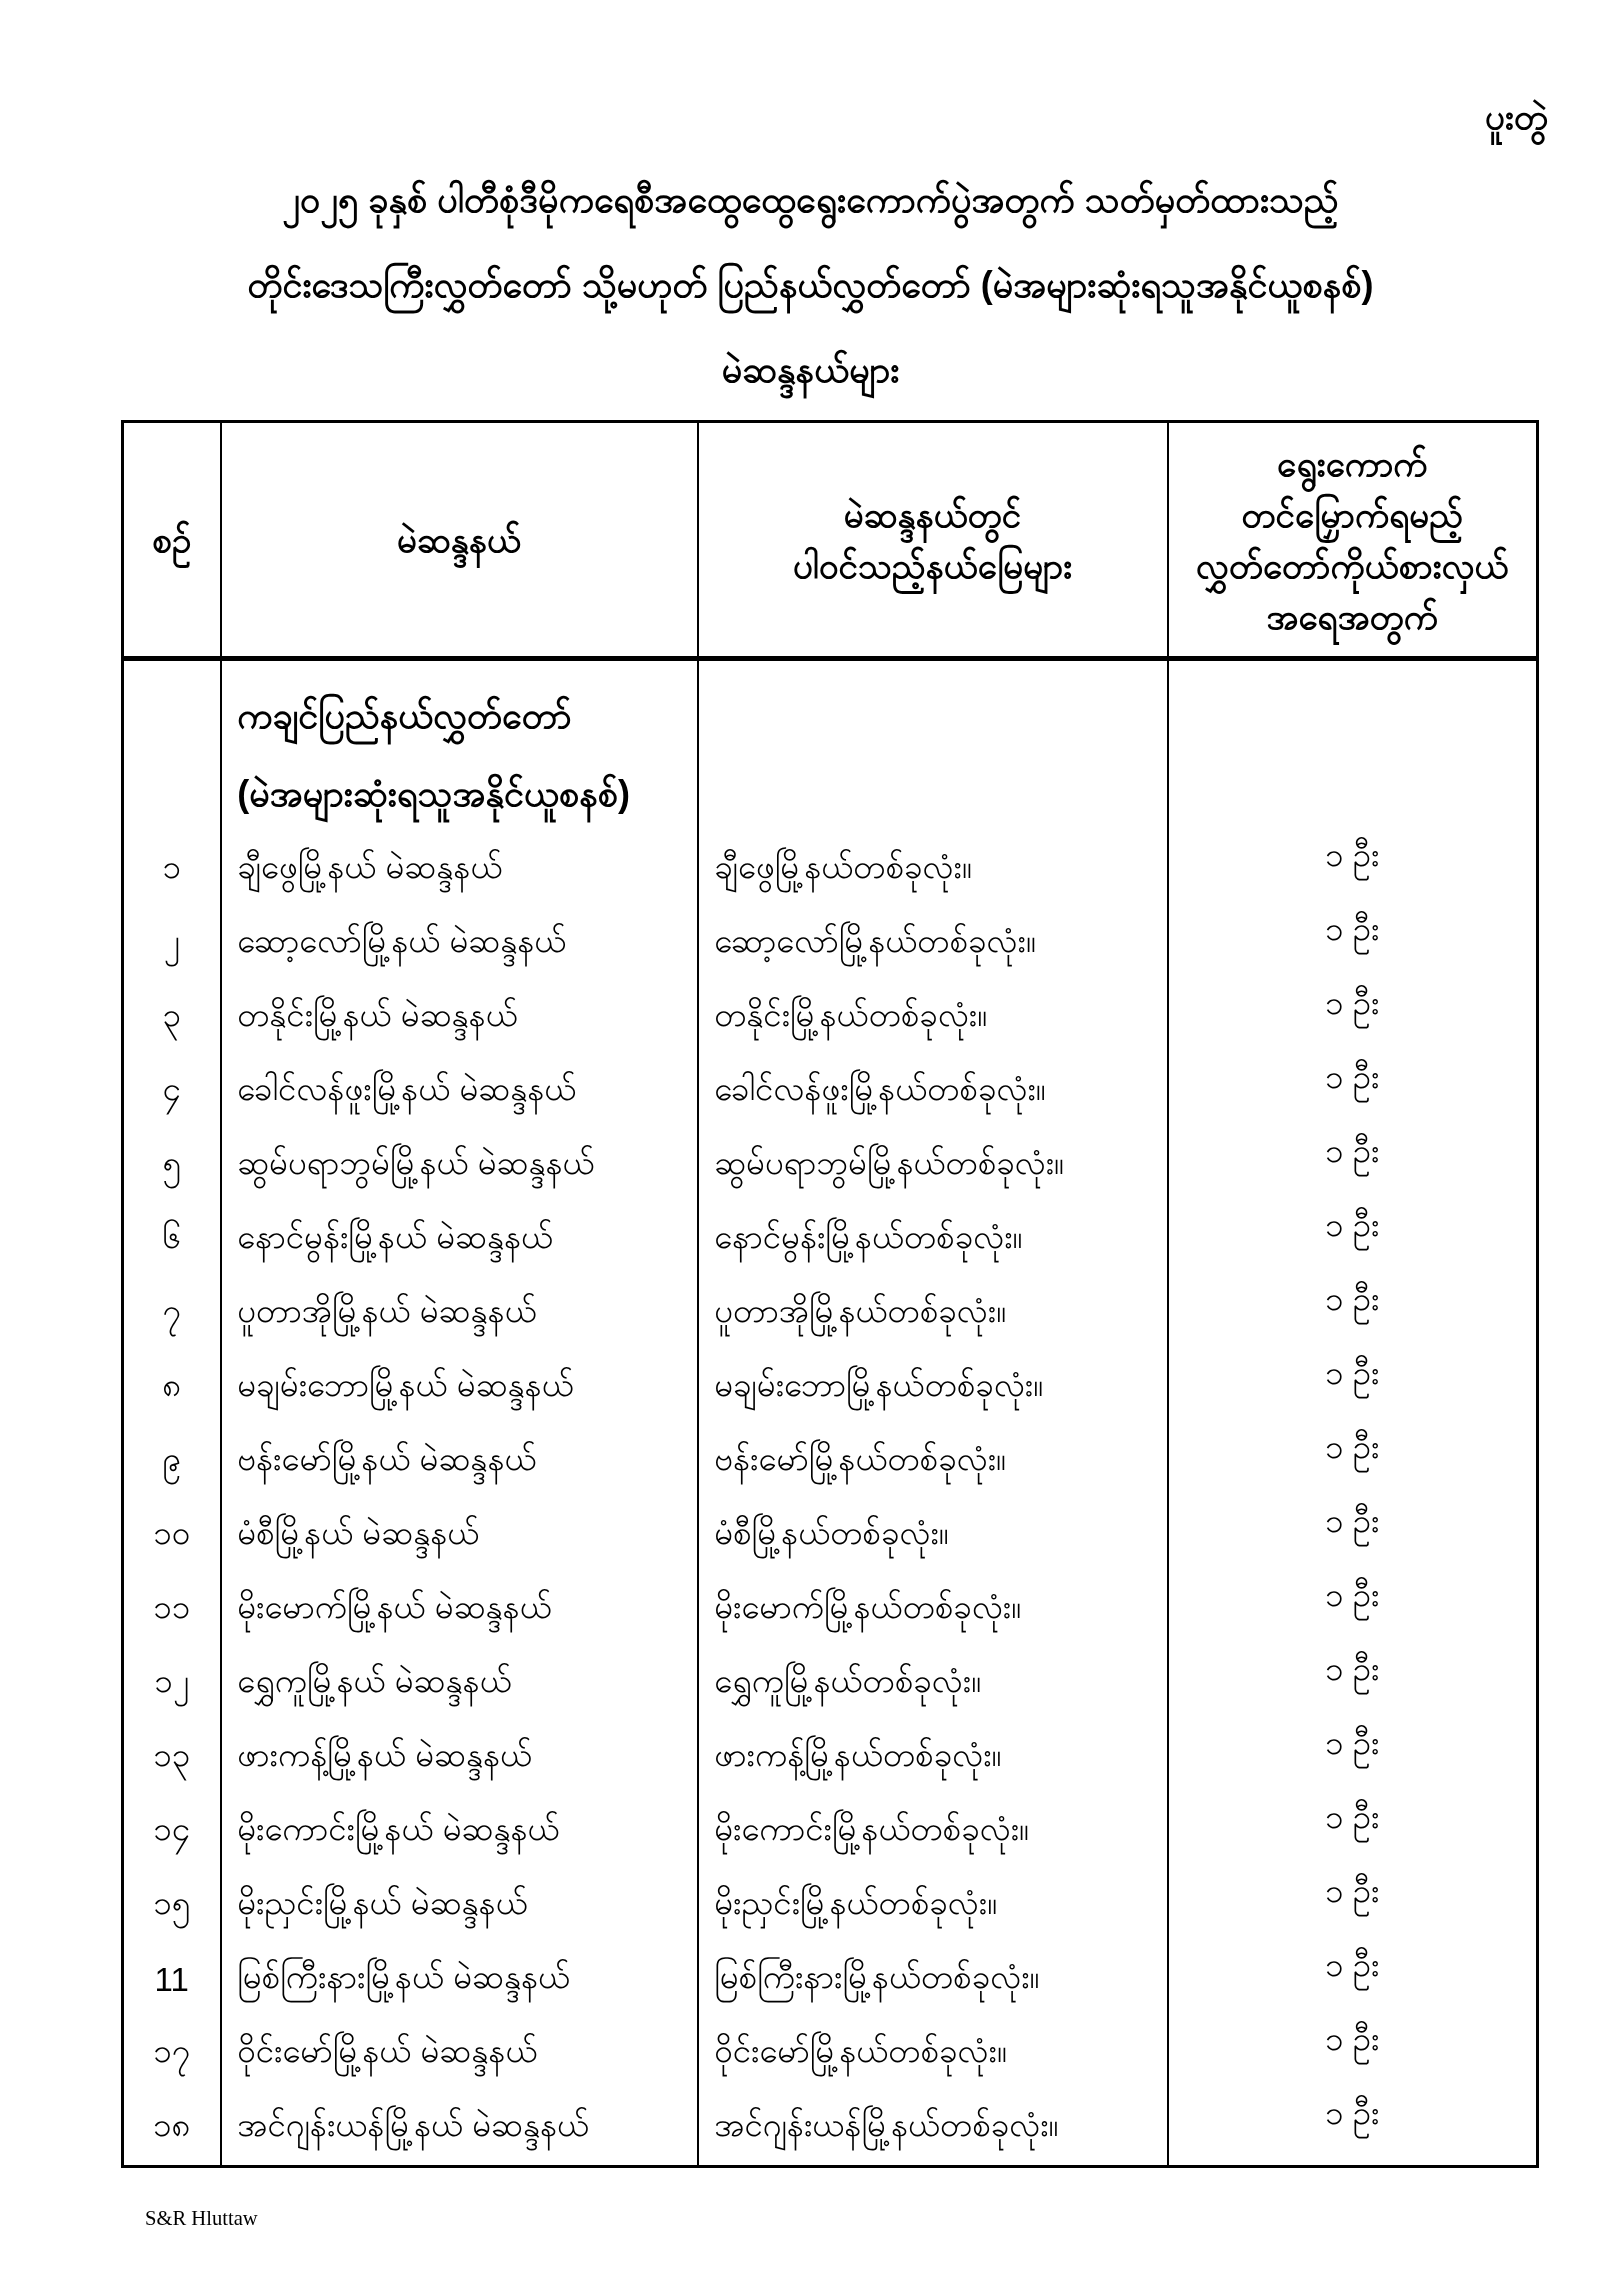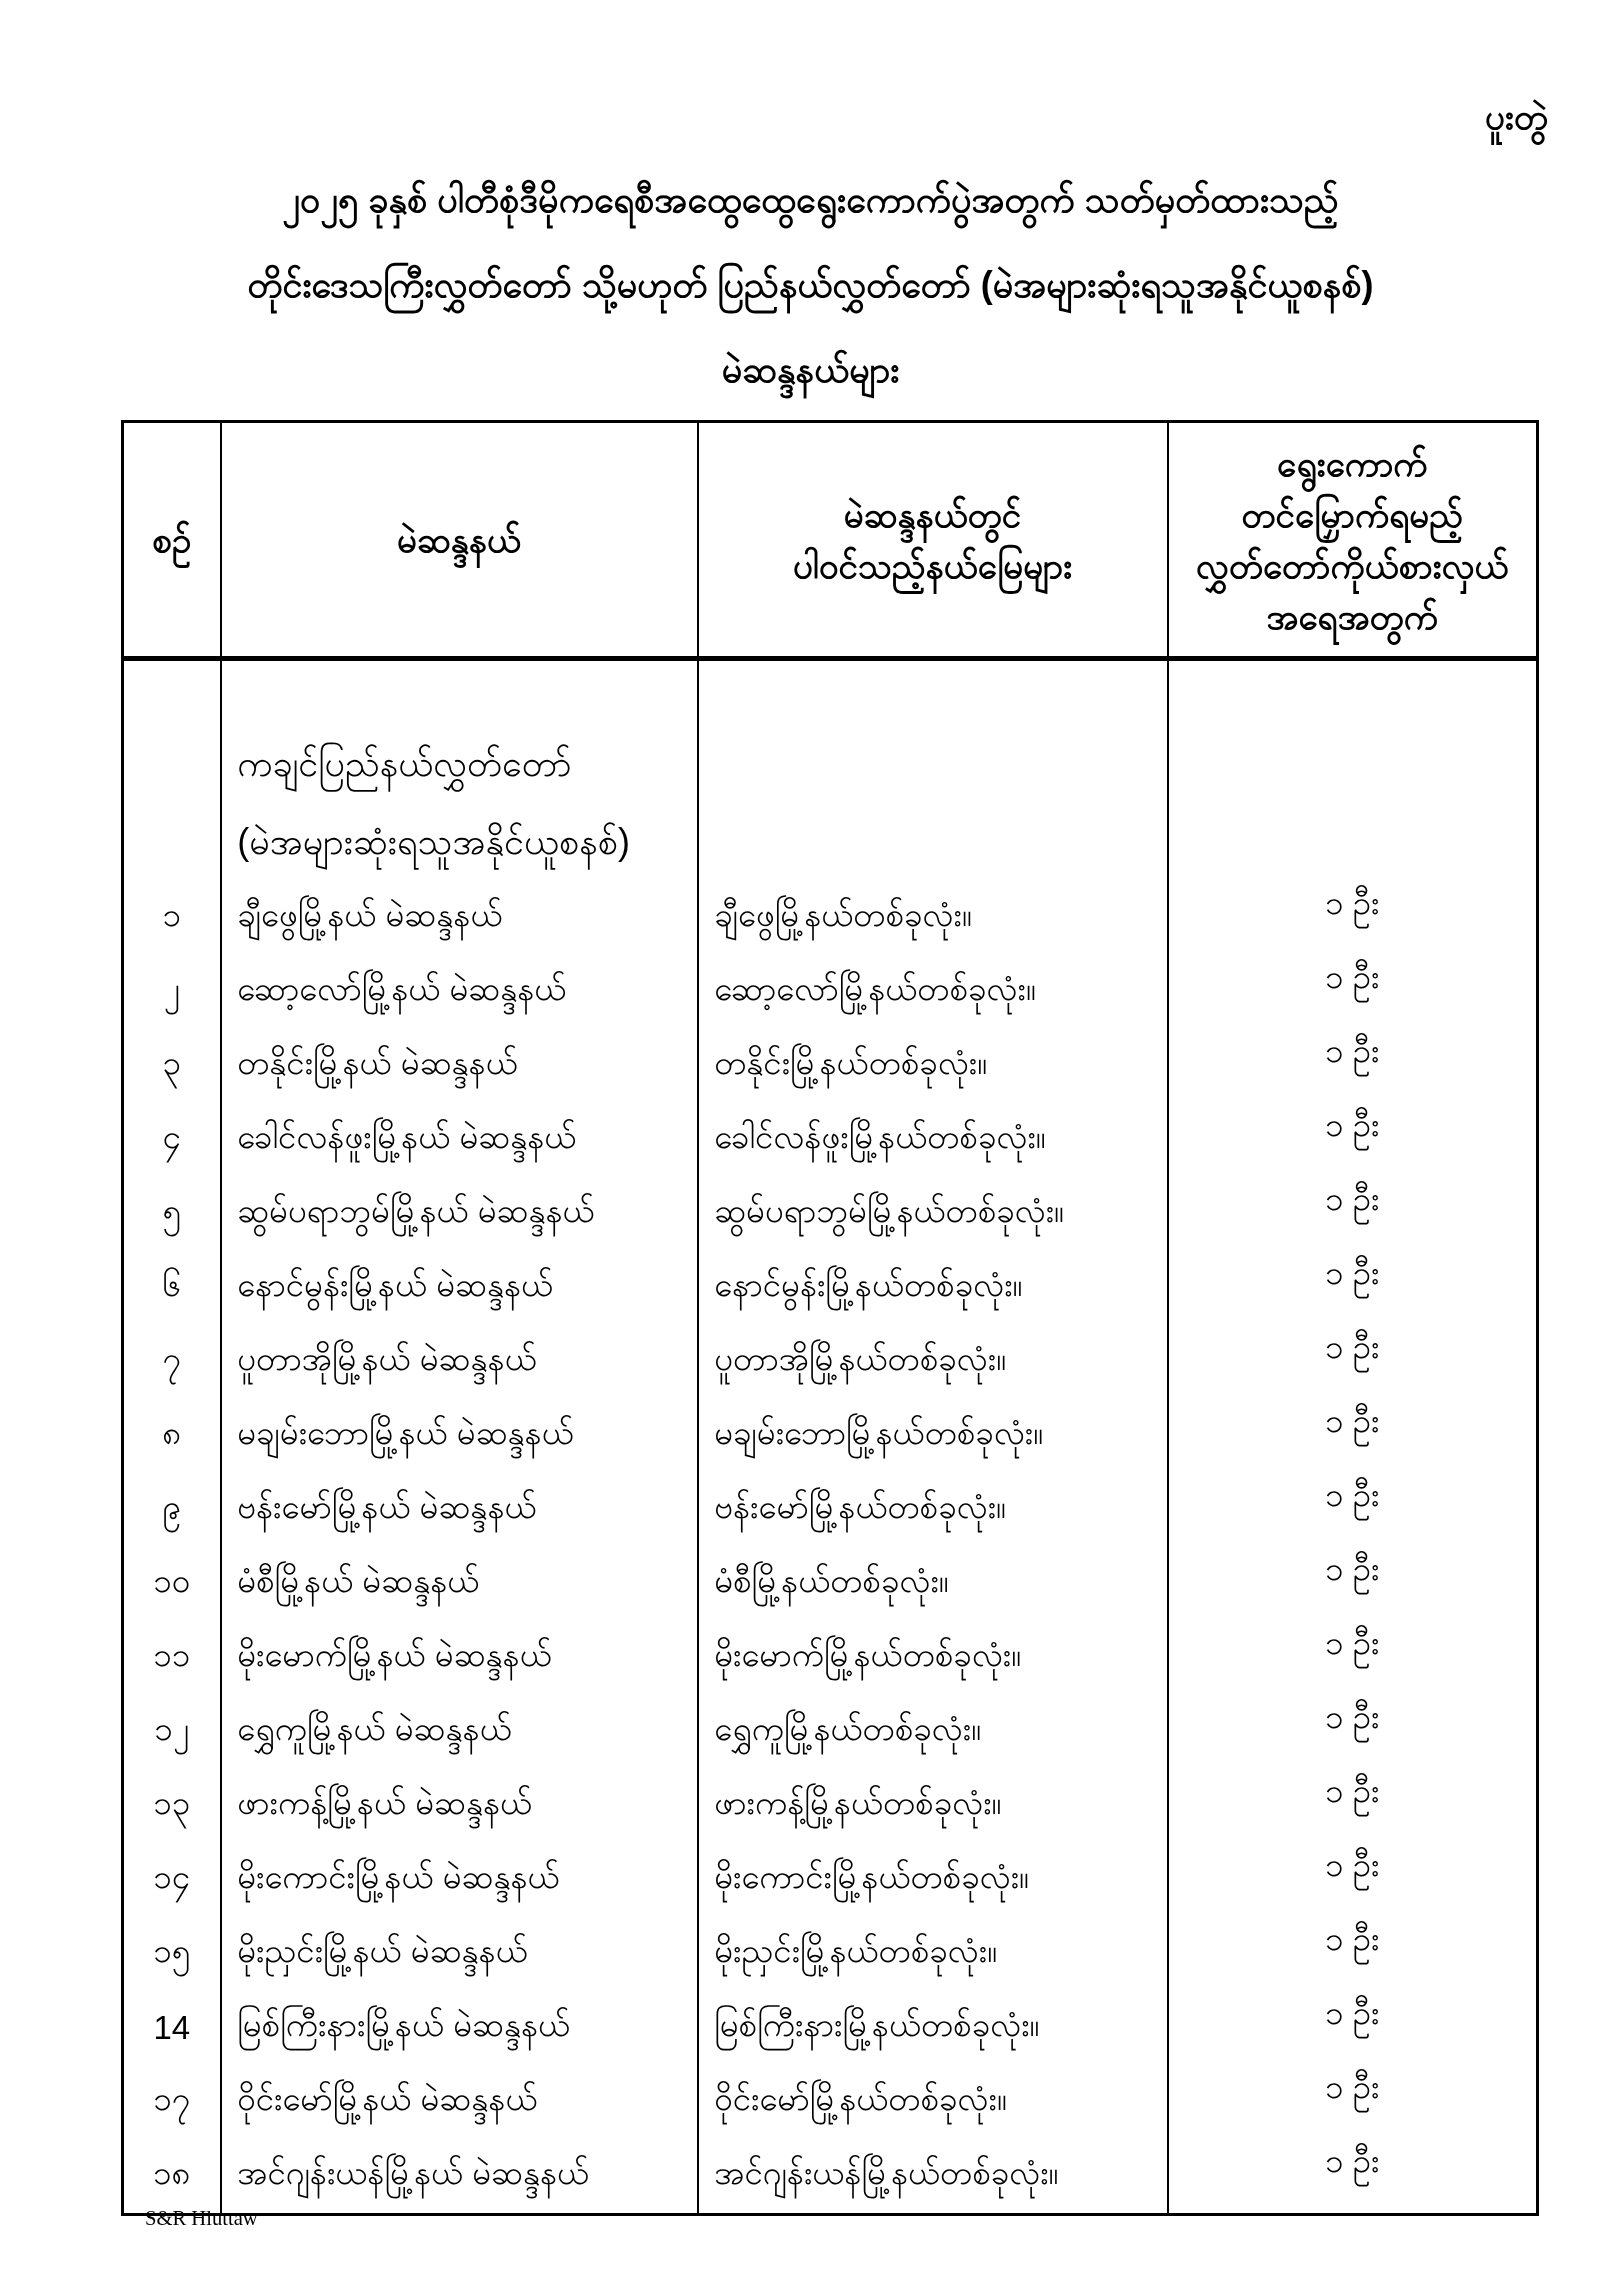--- a/index.html
+++ b/index.html
@@ -77,23 +77,22 @@
     border-bottom: none;
     padding: 0;
     vertical-align: middle;
   }
   tr.section-row td {
     height: 167px;
     vertical-align: top;
   }
   .section-block {
     padding: 15.7px 0 0 15.7px;
-    font-weight: normal;
+    font-weight: bold;
     font-size: 36px;
-    margin-top: 48px;
   }
   .section-block .sline {
     line-height: 78px;
     white-space: nowrap;
   }
   tr.data-row td {
     height: 74px;
     font-size: 33px;
   }
   td.col-no {
@@ -255,21 +254,21 @@
         <td class="col-area"><span>မိုးကောင်းမြို့နယ်တစ်ခုလုံး။</span></td>
         <td class="col-rep"><span>၁ ဦး</span></td>
       </tr>
       <tr class="data-row">
         <td class="col-no"><span>၁၅</span></td>
         <td class="col-con"><span>မိုးညှင်းမြို့နယ် မဲဆန္ဒနယ်</span></td>
         <td class="col-area"><span>မိုးညှင်းမြို့နယ်တစ်ခုလုံး။</span></td>
         <td class="col-rep"><span>၁ ဦး</span></td>
       </tr>
       <tr class="data-row">
-        <td class="col-no"><span>14</span></td>
+        <td class="col-no"><span>11</span></td>
         <td class="col-con"><span>မြစ်ကြီးနားမြို့နယ် မဲဆန္ဒနယ်</span></td>
         <td class="col-area"><span>မြစ်ကြီးနားမြို့နယ်တစ်ခုလုံး။</span></td>
         <td class="col-rep"><span>၁ ဦး</span></td>
       </tr>
       <tr class="data-row">
         <td class="col-no"><span>၁၇</span></td>
         <td class="col-con"><span>ဝိုင်းမော်မြို့နယ် မဲဆန္ဒနယ်</span></td>
         <td class="col-area"><span>ဝိုင်းမော်မြို့နယ်တစ်ခုလုံး။</span></td>
         <td class="col-rep"><span>၁ ဦး</span></td>
       </tr>

